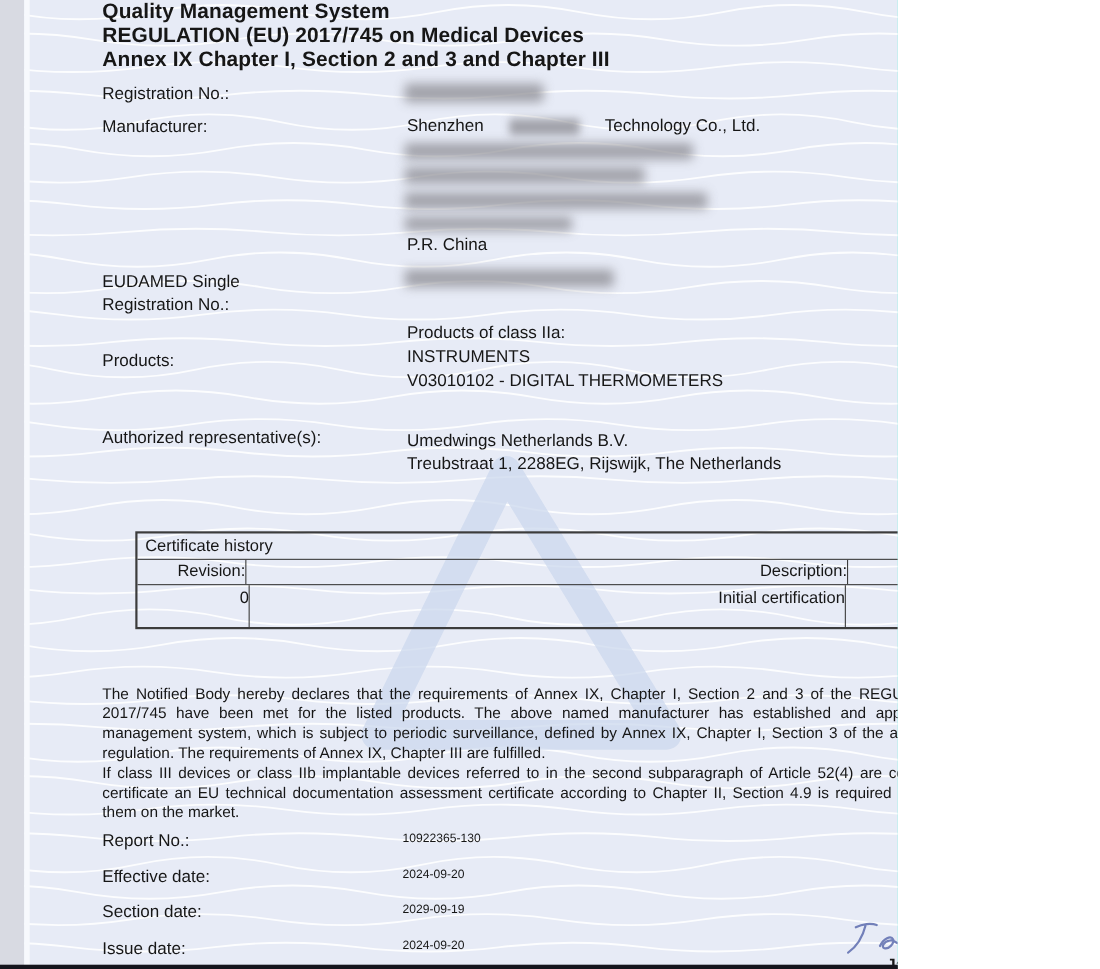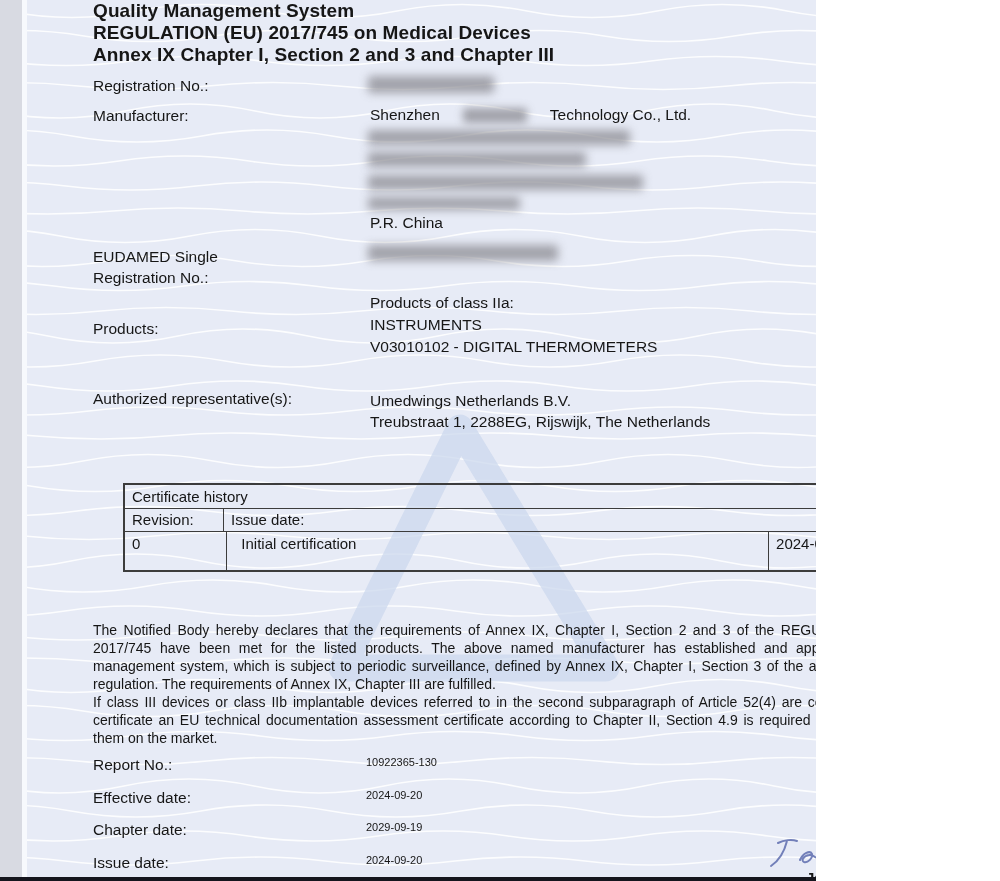--- a/index.html
+++ b/index.html
@@ -21,21 +21,21 @@
   .lh21 { line-height:21px; }
   .lh22 { line-height:22px; }
 
   .redact { position:absolute; background:#909097; filter:blur(5px); border-radius:2px; opacity:0.8; }
   .redact-inline { display:inline-block; background:#909097; filter:blur(4px); border-radius:2px; opacity:0.8; vertical-align:middle; }
 
   .mfg-row { display:flex; align-items:center; gap:23px; }
 
   .tbl { position:absolute; left:92px; top:483px; width:813px; border:2px solid #3c3c3c; box-sizing:border-box; font-size:15px; background:transparent;margin-left:31px; }
   .tbl-title { height:23px; line-height:23px; padding-left:7px; border-bottom:1.5px solid #3c3c3c; }
-  .tbl-row { display:flex; }
+  .tbl-row { display:flex;text-align:right; }
   .tbl-row.head { border-bottom:1.5px solid #3c3c3c; }
   .tbl-row.head .cell { height:22px; line-height:22px; }
   .tbl-row.data .cell { height:37px; line-height:21px; padding-top:1px; box-sizing:content-box; }
   .cell { box-sizing:border-box; padding-left:7px; }
   .c-rev { width:98px; }
   .c-desc { width:547px; border-left:1.5px solid #3c3c3c; padding-left:14px; }
   .c-date { width:164px; border-left:1.5px solid #3c3c3c; }
 
   .decl { left:93px; top:621px; width:813px; font-size:14px; line-height:18px; text-align:justify; }
   .decl p { margin:0; }
@@ -143,41 +143,42 @@
   <div class="abs label" style="left:93px; top:390px;">Authorized representative(s):</div>
   <div class="abs value lh21" style="left:370px; top:390px;">
     <div>Umedwings Netherlands B.V.</div>
     <div>Treubstraat 1, 2288EG, Rijswijk, The Netherlands</div>
   </div>
 
   <div class="tbl">
     <div class="tbl-title">Certificate history</div>
     <div class="tbl-row head">
       <div class="cell c-rev">Revision:</div>
+      <div class="cell c-desc">Description:</div>
       <div class="cell c-date">Issue date:</div>
     </div>
     <div class="tbl-row data">
       <div class="cell c-rev">0</div>
       <div class="cell c-desc">Initial certification</div>
       <div class="cell c-date">2024-09-20</div>
     </div>
   </div>
 
   <div class="abs decl">
     <p>The Notified Body hereby declares that the requirements of Annex IX, Chapter I, Section 2 and 3 of the REGULATION (EU) 2017/745 have been met for the listed products. The above named manufacturer has established and applies a quality management system, which is subject to periodic surveillance, defined by Annex IX, Chapter I, Section 3 of the aforementioned regulation. The requirements of Annex IX, Chapter III are fulfilled.</p>
     <p>If class III devices or class IIb implantable devices referred to in the second subparagraph of Article 52(4) are covered by this certificate an EU technical documentation assessment certificate according to Chapter II, Section 4.9 is required before placing them on the market.</p>
   </div>
 
   <div class="abs det-label" style="top:756px;">Report No.:</div>
   <div class="abs det-value" style="top:756px;">10922365-130</div>
 
   <div class="abs det-label" style="top:789px;">Effective date:</div>
   <div class="abs det-value" style="top:789px;">2024-09-20</div>
 
-  <div class="abs det-label" style="top:821px;">Chapter date:</div>
+  <div class="abs det-label" style="top:821px;">Section date:</div>
   <div class="abs det-value" style="top:821px;">2029-09-19</div>
 
   <div class="abs det-label" style="top:854px;">Issue date:</div>
   <div class="abs det-value" style="top:854px;">2024-09-20</div>
 
   <svg class="signature-svg" viewBox="0 0 184 48" xmlns="http://www.w3.org/2000/svg">
     <path d="M22 11 C28 8 36 7 41 9 M31 9 C29 17 24 28 15 34"></path>
     <path d="M44 28 C47 21 54 18 56 22 C57 26 52 31 48 30 C45 29 47 24 53 23 C58 22 58 26 62 26 C66 25 69 22 67 19 C65 16 61 18 62 22 C63 26 68 29 72 27 C77 24 80 20 78 18 C76 16 72 19 73 23 C74 27 79 28 82 26 C85 24 87 21 88 19 C88 23 88 26 90 26 C93 25 96 21 99 20"></path>
     <path d="M112 16 C118 12 124 11 123 15 C122 19 115 22 111 21 M116 31 C116 25 118 17 121 12 M124 20 C128 16 133 16 132 20 C131 24 127 26 129 23 C133 18 139 17 138 21 C137 25 135 27 138 26 C143 24 148 21 154 20"></path>
   </svg>

